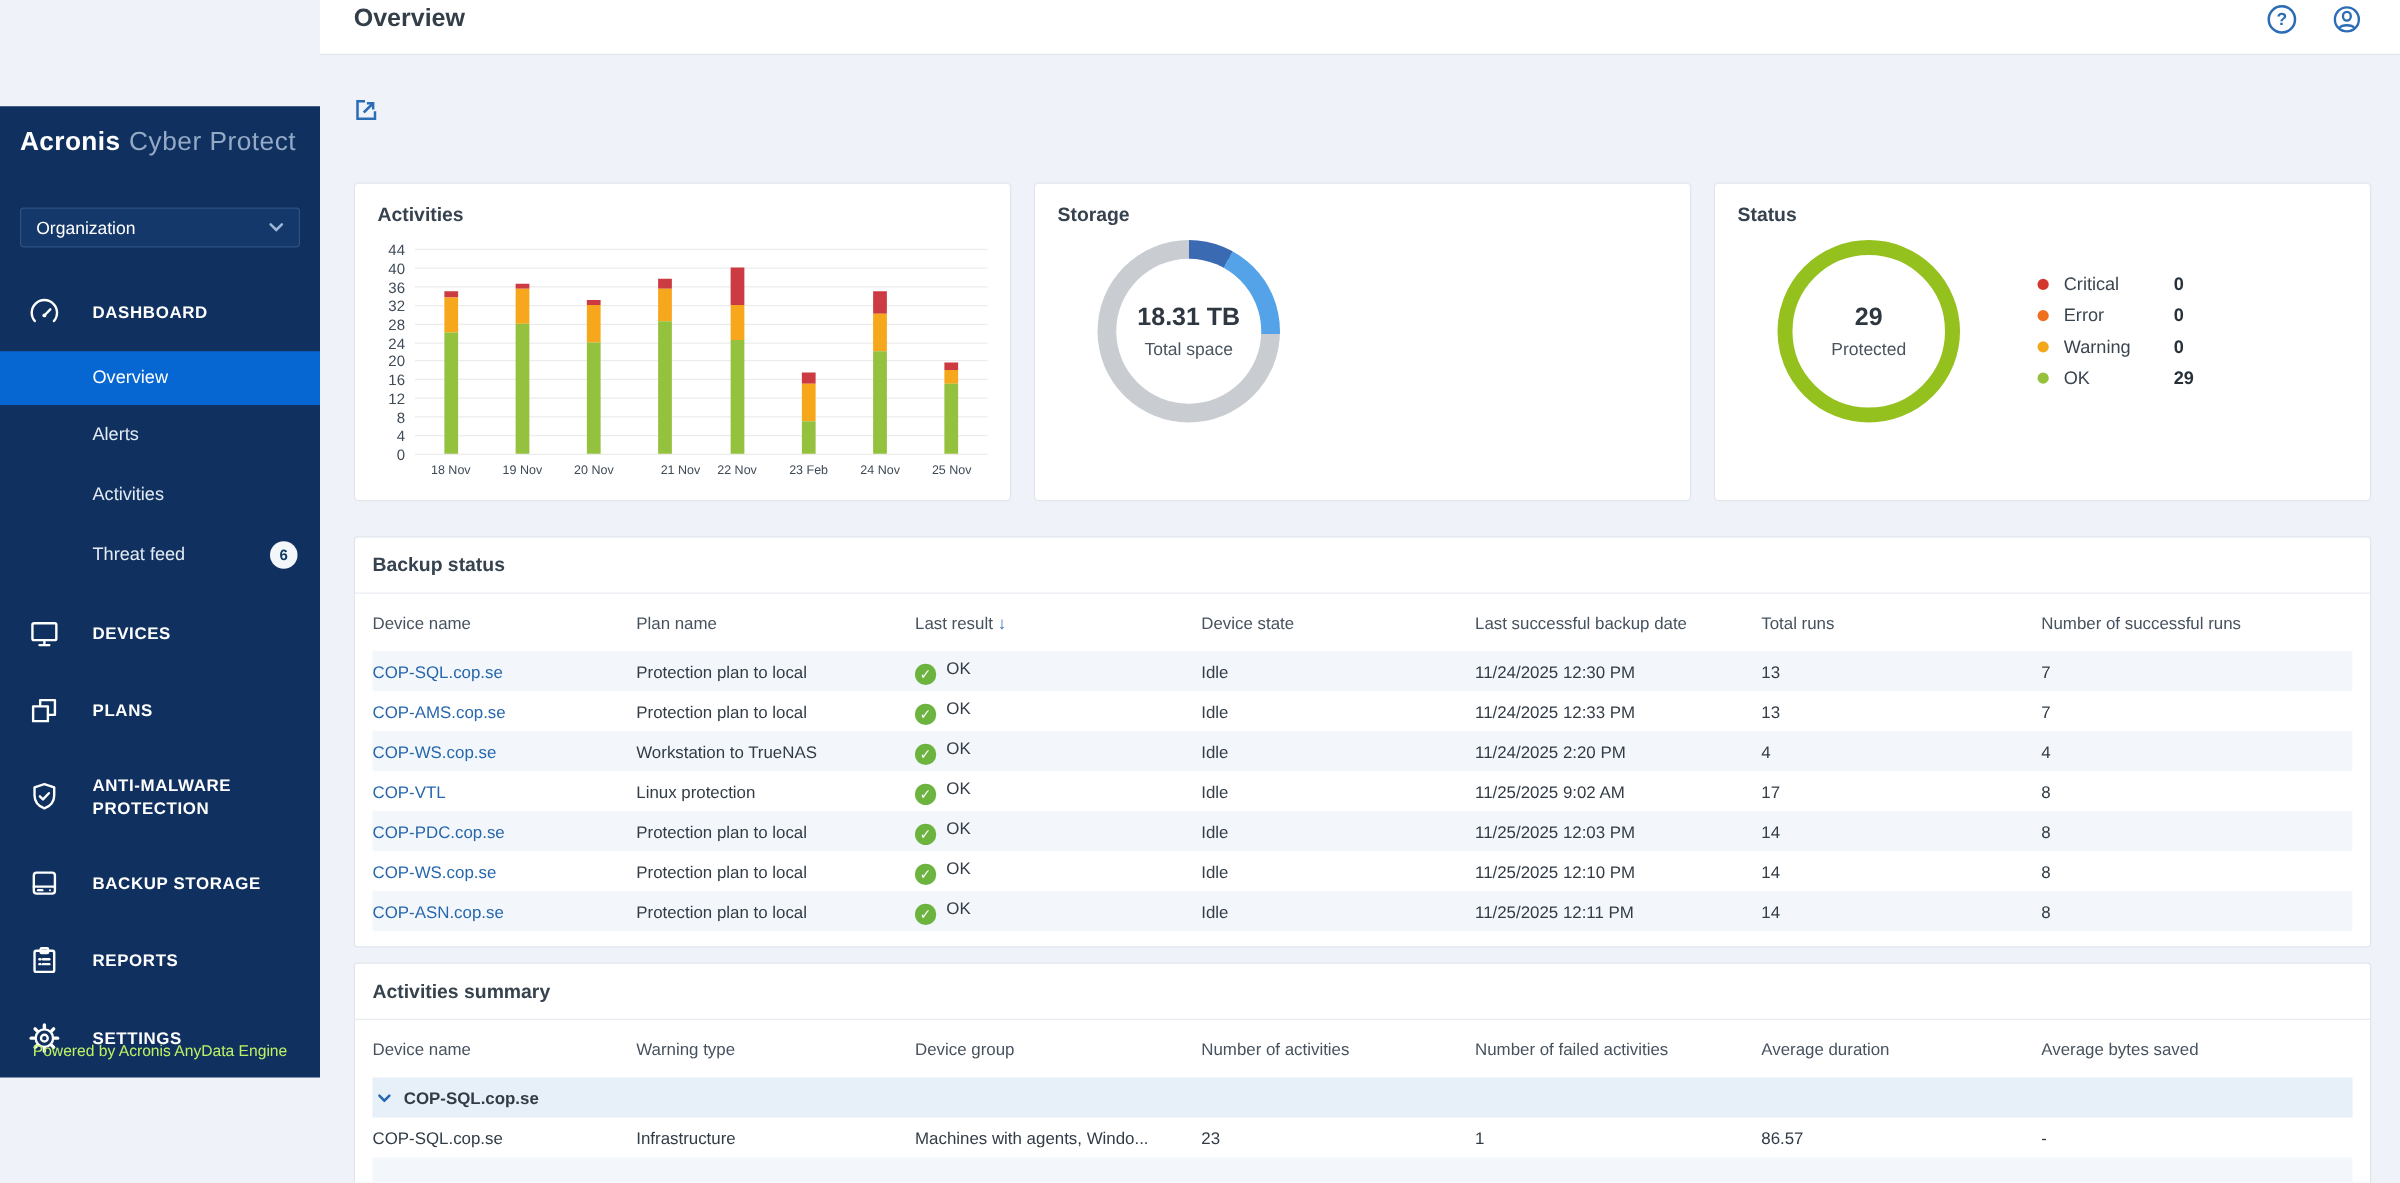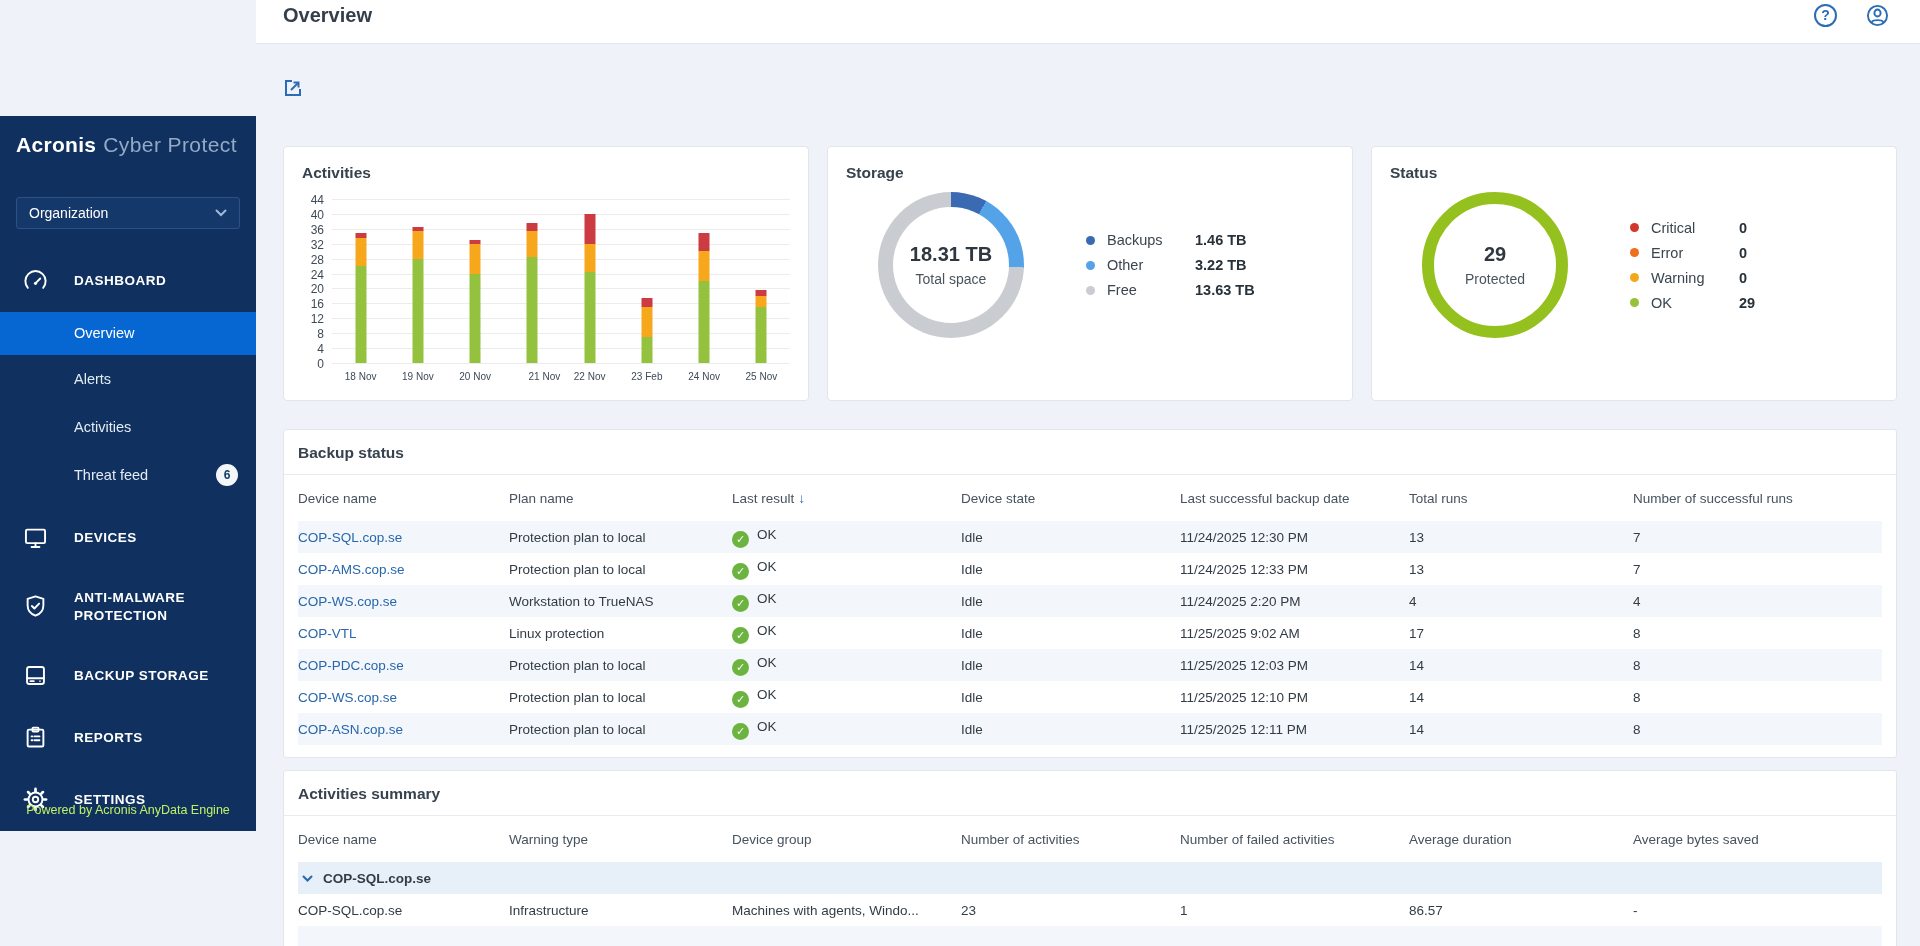--- a/index.html
+++ b/index.html
@@ -139,20 +139,27 @@
 
       <div class="nav-row" style="margin-top:8px">
         <svg viewBox="0 0 24 24" fill="none" stroke="#fff" stroke-width="1.7" stroke-linecap="round">
           <rect x="3.5" y="5" width="17" height="12" rx="1.2"></rect>
           <line x1="12" y1="17" x2="12" y2="20"></line>
           <line x1="8.5" y1="20.5" x2="15.5" y2="20.5"></line>
         </svg>
         <span class="nav-label">DEVICES</span>
       </div>
 
+      <div class="nav-row">
+        <svg viewBox="0 0 24 24" fill="none" stroke="#fff" stroke-width="1.7" stroke-linejoin="round">
+          <rect x="4" y="9" width="10.5" height="10.5"></rect>
+          <path d="M9 9 V4.5 H19.5 V15 H14.5"></path>
+        </svg>
+        <span class="nav-label">PLANS</span>
+      </div>
 
       <div class="nav-row two-line">
         <svg viewBox="0 0 24 24" fill="none" stroke="#fff" stroke-width="1.7" stroke-linecap="round" stroke-linejoin="round">
           <path d="M12 3 L19 5.2 V11 C19 15.6 16 18.6 12 20.2 C8 18.6 5 15.6 5 11 V5.2 Z"></path>
           <polyline points="8.8,11.6 11,13.8 15.2,9.4"></polyline>
         </svg>
         <span class="nav-label" style="max-width:130px">ANTI-MALWARE PROTECTION</span>
       </div>
 
 
@@ -315,37 +322,20 @@
 
         <div class="card">
           <div class="card-title">Storage</div>
           <div class="card-body">
             <div class="donut" id="storage-donut" style="background: conic-gradient(rgb(58, 106, 177) 0deg, rgb(58, 106, 177) 28.7deg, rgb(84, 163, 232) 28.7deg, rgb(84, 163, 232) 92deg, rgb(201, 205, 209) 92deg, rgb(201, 205, 209) 360deg);">
               <div class="donut-center">
                 <div class="donut-value">18.31 TB</div>
                 <div class="donut-label">Total space</div>
               </div>
             </div>
-            <div class="legend">
-              <div class="legend-row">
-                <span class="dot" style="background-color: rgb(58, 106, 177);"></span>
-                <span class="legend-name">Backups</span>
-                <span class="legend-val">1.46 TB</span>
-              </div>
-              <div class="legend-row">
-                <span class="dot" style="background-color: rgb(84, 163, 232);"></span>
-                <span class="legend-name">Other</span>
-                <span class="legend-val">3.22 TB</span>
-              </div>
-              <div class="legend-row">
-                <span class="dot" style="background-color: rgb(201, 205, 209);"></span>
-                <span class="legend-name">Free</span>
-                <span class="legend-val">13.63 TB</span>
-              </div>
-            </div>
           </div>
         </div>
 
         <div class="card">
           <div class="card-title">Status</div>
           <div class="card-body">
             <div class="ring" style="border-color: rgb(149, 193, 31);">
               <div class="donut-value">29</div>
               <div class="donut-label">Protected</div>
             </div>

